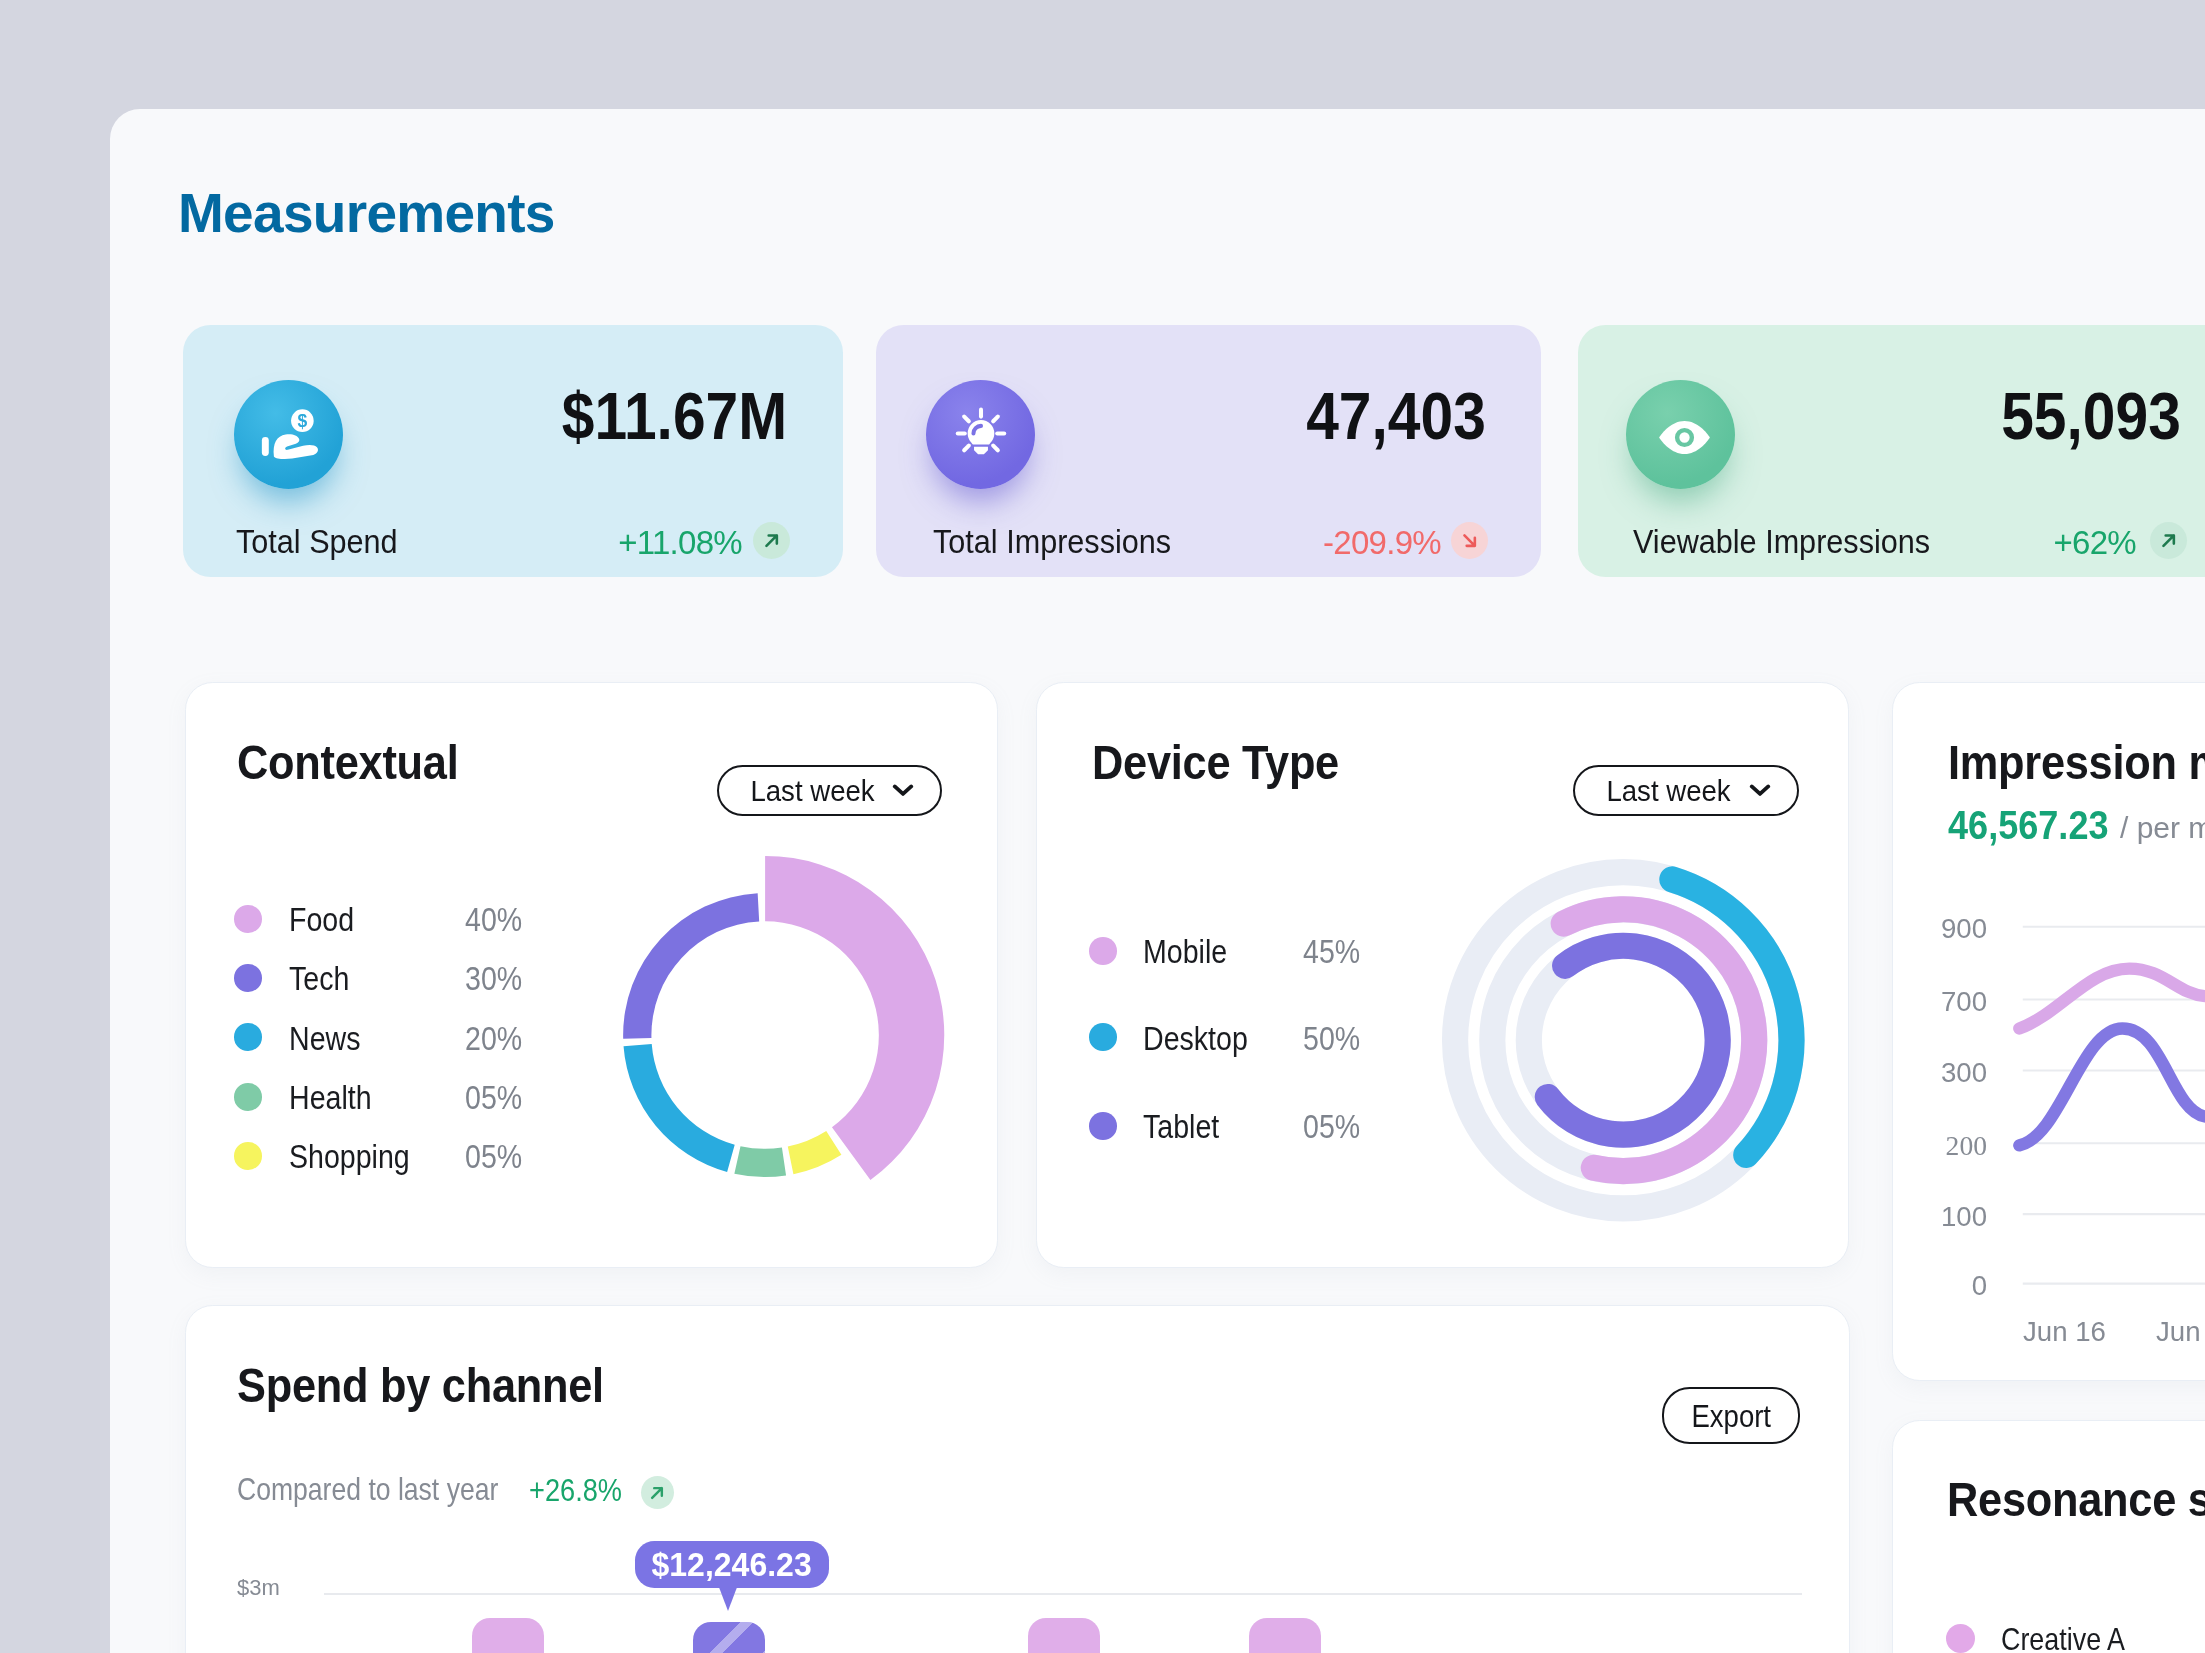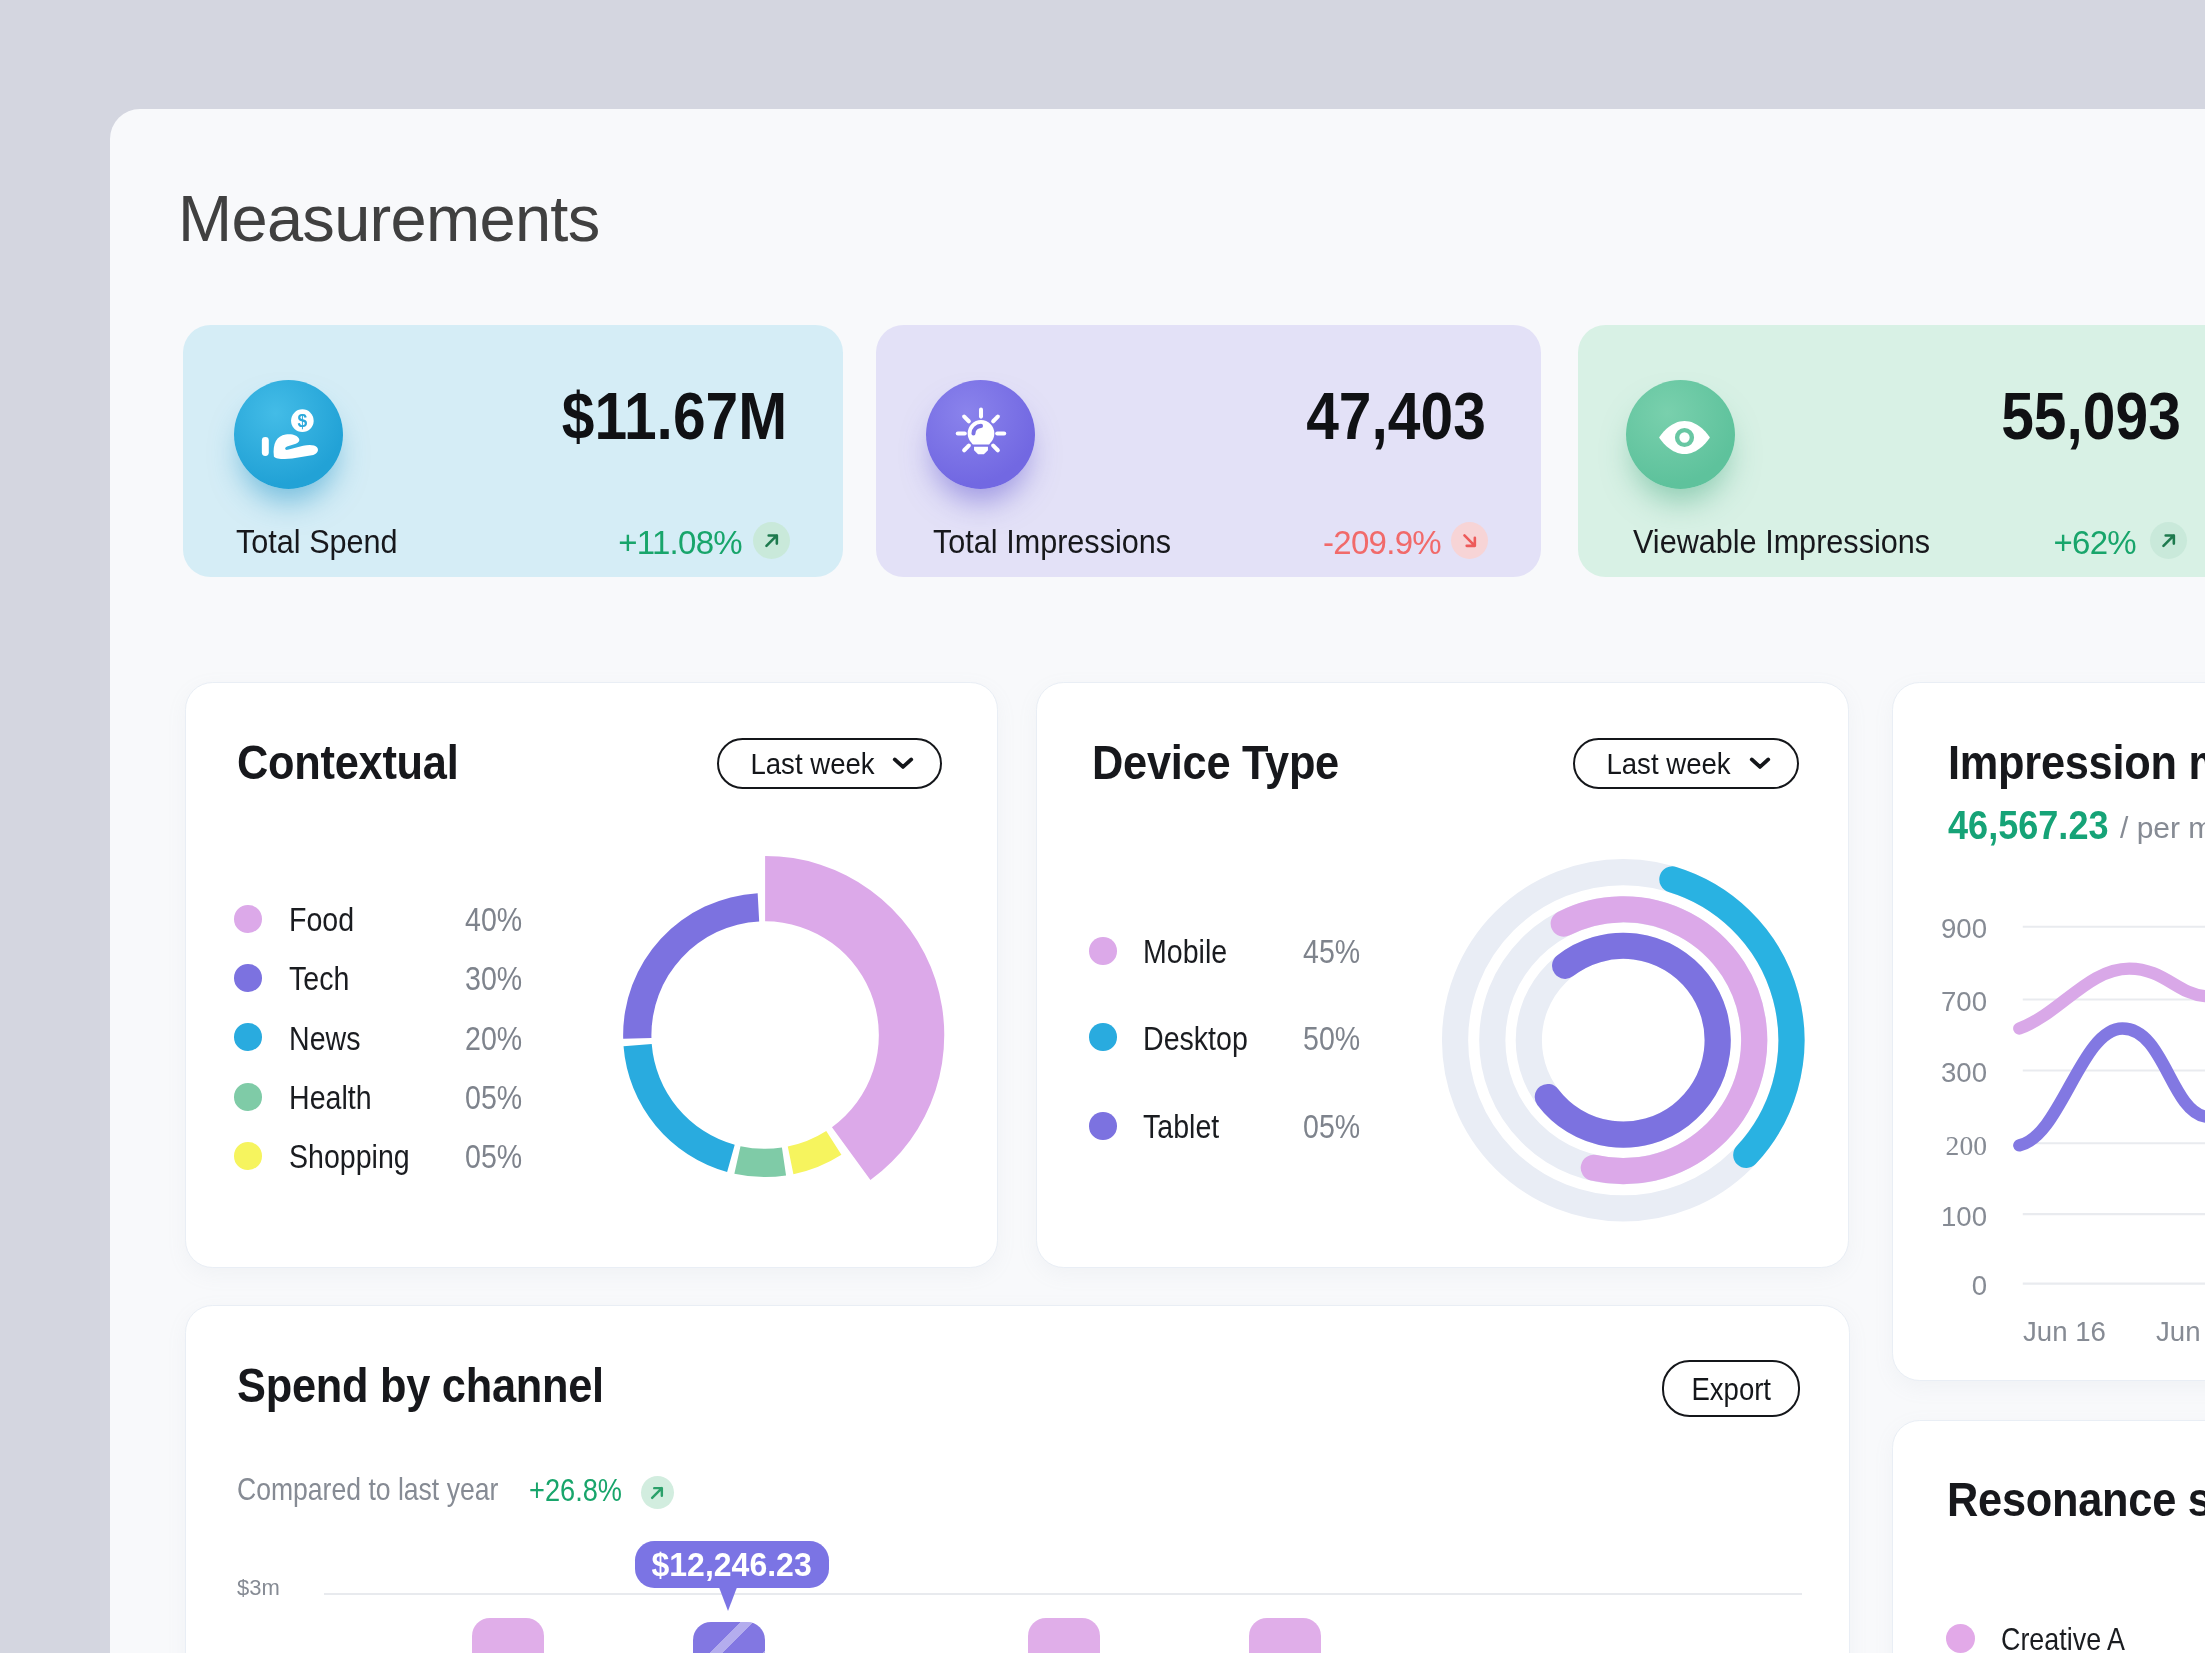--- a/index.html
+++ b/index.html
@@ -1,31 +1,31 @@
 <!DOCTYPE html>
 <html style="font-size:11px"><head>
 <meta charset="utf-8">
 <style>
   * { margin:0; padding:0; box-sizing:border-box; }
   html,body { width:2205px; height:1654px; overflow:hidden; }
   body { background:#D4D6E0; font-family:"Liberation Sans", sans-serif; position:relative; }
   .abs { position:absolute; white-space:nowrap; }
   .main { left:110px; top:109px; width:2164px; height:1614px; background:#F8F9FB; border-radius:30px; }
-  h1 { white-space:nowrap; font-size:65px; font-weight:400; color:#404040; letter-spacing:-0.7px; }
+  h1 { white-space:nowrap; font-size:55px; font-weight:700; color:#0369a1; letter-spacing:-0.7px; }
   .statcard { top:325px; height:252px; border-radius:27.6px; }
   .icircle { width:109px; height:109px; border-radius:50%; top:380px; }
   .statval { top:383px; font-size:66px; font-weight:700; color:#101114; text-align:right; line-height:1; transform:scaleX(0.89); transform-origin:100% 50%; }
   .statlabel { top:524px; font-size:34px; color:#17181C; line-height:1; transform:scaleX(0.9); transform-origin:0 50%; }
   .pct { top:526px; font-size:33px; font-weight:400; line-height:1; letter-spacing:-0.7px; text-align:right; }
   .green { color:#18A56B; }
   .red { color:#F16A6A; }
   .badge { width:37px; height:37px; border-radius:50%; }
   .card { background:#FFFFFF; border:1.4px solid #E9EEF5; border-radius:27.6px; box-shadow:0 6.9px 20.7px rgba(150,160,180,0.08); }
   h2 { white-space:nowrap; transform:scaleX(0.885); transform-origin:0 50%; font-size:49px; font-weight:700; color:#17181C; letter-spacing:-0.3px; line-height:1; }
-  .pill { border:2.1px solid #14161A; border-radius:27.6px; background:#fff; display:flex; align-items:center; justify-content:center; gap:12.4px; }
+  .pill { border:2.1px solid #14161A; border-radius:27.6px; background:#fff; display:flex; align-items:center; justify-content:center; gap:12.4px;margin-top:27px; }
   .pill span { font-size:30px; color:#14161A; line-height:1; transform:scaleX(0.92); }
   .dot { border-radius:50%; width:27.6px; height:27.6px; }
   .leg { font-size:34px; color:#1A1C20; line-height:1; transform:scaleX(0.84); transform-origin:0 50%; }
   .legpct { font-size:34px; color:#7E838C; line-height:1; transform:scaleX(0.84); transform-origin:0 50%; }
   .gray { color:#868B94; }
   svg { display:block; }
 </style>
 </head>
 <body>
 <div class="abs main"></div>

